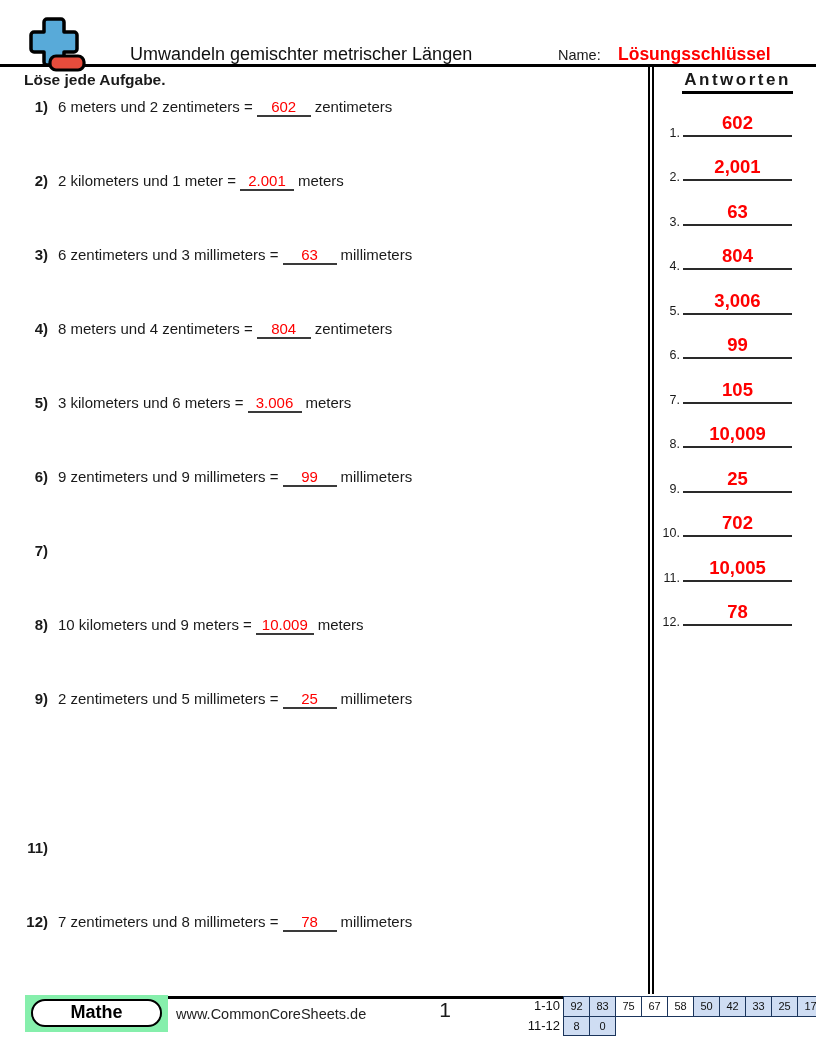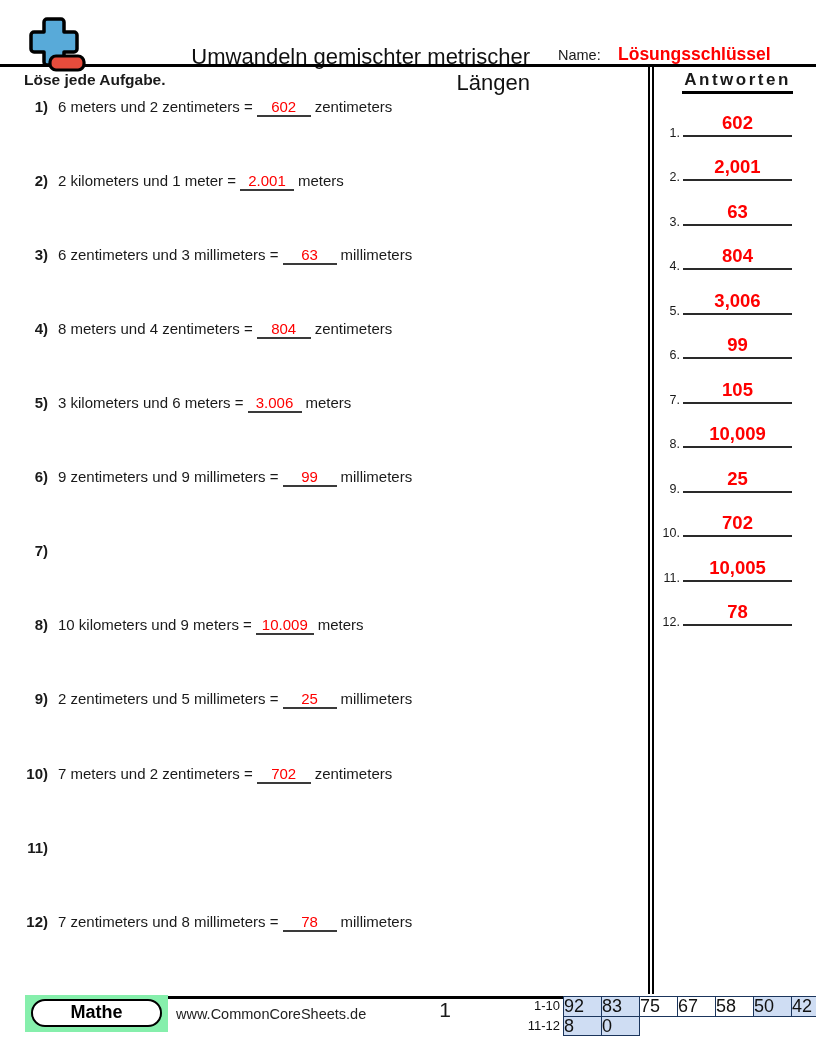--- a/index.html
+++ b/index.html
@@ -11,21 +11,21 @@
     margin: 0 auto;
     background: #ffffff;
     overflow: hidden;
     color: #1a1a1a;
   }
 
   
   .logo { position: absolute; left: 26px; top: 16px; width: 62px; height: 58px; z-index: 3; }
   .page-title {
     position: absolute; left: 130px; top: 44px; width: 400px;
-    text-align: right; font-size: 22px; color: #111;
+    text-align: left; font-size: 18px; color: #111;
   }
   .name-label { position: absolute; left: 558px; top: 47px; font-size: 14.5px; }
   .name-value {
     position: absolute; left: 618px; top: 44px; width: 180px;
     font-size: 17.5px; font-weight: bold; color: #fe0000;
   }
   .header-rule { position: absolute; left: 0; top: 64px; width: 816px; height: 3px; background: #000; z-index: 2; }
   .instruction { position: absolute; left: 24px; top: 71px; font-size: 15.5px; font-weight: bold; }
 
   
@@ -71,23 +71,23 @@
   }
   .site-url { position: absolute; left: 176px; top: 1006px; font-size: 14.5px; color: #222; }
   .page-number { position: absolute; left: 425px; top: 998px; width: 40px; text-align: center; font-size: 21px; }
 
   .score-table { position: absolute; left: 520px; top: 996px; z-index: 3; }
   .score-row { display: flex; }
   .score-label {
     width: 44px; text-align: right; padding-right: 4px; font-size: 13px; line-height: 20px; color: #111;
   }
   .score-cell {
-    width: 39px; height: 21px; margin-left: -1px;
+    width: 27px; height: 21px; margin-left: -1px;
     border: 1.5px solid #1b355c; background: #fff;
-    text-align: left; font-size: 18px; line-height: 18px; color: #111;
+    text-align: center; font-size: 11px; line-height: 18px; color: #111;
   }
   .score-cell.hl { background: #cfddf3; }
   .score-row + .score-row { margin-top: -1px; }
   .score-row + .score-row .score-cell { height: 20px; }
 </style>
 </head>
 <body>
 
 <div class="page">
 
@@ -131,24 +131,20 @@
   <div class="problem" style="top:542px">
     <span class="pnum">7)</span>
   </div>
   <div class="problem" style="top:616px">
     <span class="pnum">8)</span>
     <span class="pbody"><span>10 kilometers und 9 meters =</span><span class="blank"><span class="pred">10.009</span></span><span>meters</span></span>
   </div>
   <div class="problem" style="top:690px">
     <span class="pnum">9)</span>
     <span class="pbody"><span>2 zentimeters und 5 millimeters =</span><span class="blank"><span class="pred">25</span></span><span>millimeters</span></span>
-  </div>
-  <div class="problem" style="top:765px">
-    <span class="pnum">10)</span>
-    <span class="pbody"><span>7 meters und 2 zentimeters =</span><span class="blank"><span class="pred">702</span></span><span>zentimeters</span></span>
   </div>
   <div class="problem" style="top:839px">
     <span class="pnum">11)</span>
   </div>
   <div class="problem" style="top:913px">
     <span class="pnum">12)</span>
     <span class="pbody"><span>7 zentimeters und 8 millimeters =</span><span class="blank"><span class="pred">78</span></span><span>millimeters</span></span>
   </div>
 
   <div class="answers-heading">

